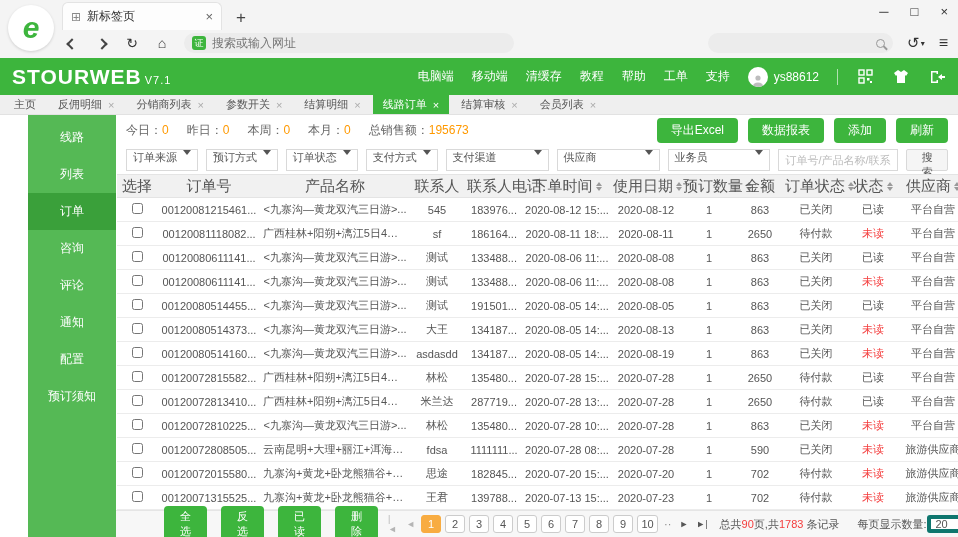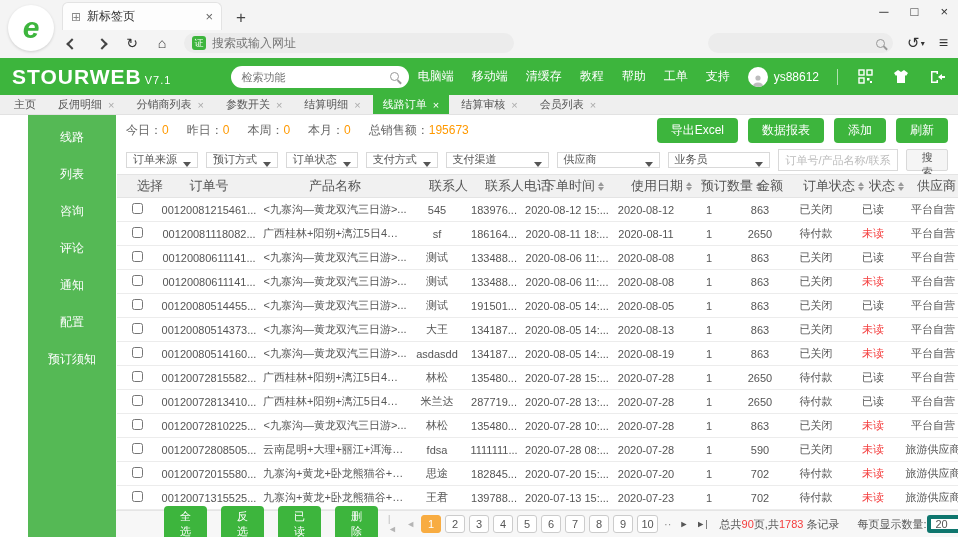--- a/index.html
+++ b/index.html
@@ -63,30 +63,30 @@
 
   
   .stats-bar { height:31px; display:flex; align-items:center; padding:0 10px; gap:18px; }
   .stat { font-size:12px; color:#666; white-space:nowrap; }
   .stat b { color:#ff9900; font-weight:normal; }
   .tool-btns { margin-left:auto; display:flex; gap:10px; }
   .g-btn { background:#3db53d; color:#fff; border:none; border-radius:4px; font-size:12px; padding:4px 14px; cursor:pointer; font-family:inherit; }
 
   
   .filter-bar { height:28px; display:flex; align-items:center; padding:0 10px; gap:8px; }
-  .f-select { height:16px; border:1px solid #d9d9d9; background:#fff; display:flex; align-items:flex-end; justify-content:space-between; padding:0 6px; font-size:11px; color:#555; cursor:pointer; }
+  .f-select { height:22px; border:1px solid #d9d9d9; background:#fff; display:flex; align-items:flex-start; justify-content:space-between; padding:0 6px; font-size:11px; color:#555; cursor:pointer; }
   .caret-dn { width:0; height:0; border-left:4px solid transparent; border-right:4px solid transparent; border-top:5px solid #555; }
   .f-input { height:22px; border:1px solid #d9d9d9; flex:1; min-width:120px; padding:0 6px; font-size:11px; color:#555; outline:none; font-family:inherit; }
   .f-input::placeholder { color:#bbb; }
   .search-btn { height:22px; border:1px solid #d9d9d9; background:#f5f5f5; color:#555; font-size:11px; padding:0 12px; border-radius:2px; cursor:pointer; font-family:inherit; }
 
   
   .table-wrap { flex:1; overflow:hidden; padding:0 1px; }
   table { width:100%; border-collapse:collapse; table-layout:fixed; }
-  thead th { background:#f1f1f1; height:23px; font-weight:normal; font-size:13px; color:#555; border:1px solid #e4e4e4; border-width:1px 0; padding:0 20px; white-space:nowrap; }
+  thead th { background:#f1f1f1; height:23px; font-weight:normal; font-size:15px; color:#555; border:1px solid #e4e4e4; border-width:1px 0; padding:0 2px; white-space:nowrap; }
   tbody td { height:24px; font-size:11px; color:#555; text-align:center; border-bottom:1px solid #ececec; padding:0 2px; white-space:nowrap; overflow:hidden; text-overflow:ellipsis; }
   .th-inner { display:inline-flex; align-items:center; gap:3px; justify-content:center; }
   .sort-ico { display:inline-flex; flex-direction:column; gap:1px; }
   .sort-ico i { display:block; width:0; height:0; border-left:3px solid transparent; border-right:3px solid transparent; }
   .sort-ico .up { border-bottom:4px solid #9a9a9a; }
   .sort-ico .dn { border-top:4px solid #9a9a9a; }
   td.unread { color:#f43c3c; }
   .row-check { width:11px; height:11px; }
 
   
@@ -143,24 +143,20 @@
       <span class="undo-ico">
         <span>↺</span>
           <span class="undo-caret">▾</span>
       </span>
       <span class="menu-ico">≡</span>
     </div>
   </div>
 
   <div class="app-header">
     <span class="brand"><span>STOURWEB</span><small>V7.1</small></span>
-    <div class="hdr-search">
-      <input placeholder="检索功能" style="">
-      <span class="lens"></span>
-    </div>
     <div class="hdr-menu">
       <span id="hdr-menu-items" style="display:flex;gap:18px;">
           <span class="m-item">电脑端</span>
           <span class="m-item">移动端</span>
           <span class="m-item">清缓存</span>
           <span class="m-item">教程</span>
           <span class="m-item">帮助</span>
           <span class="m-item">工单</span>
           <span class="m-item">支持</span>
         </span>
@@ -230,20 +226,21 @@
       <div class="ptab">
         <span>会员列表</span>
         <span class="x">×</span>
       </div>
     </div>
 
   <div class="main">
     <div class="sidebar" id="sidebar">
         <div class="side-item">线路</div>
         <div class="side-item">列表</div>
+        <div class="side-item active">订单</div>
         <div class="side-item">咨询</div>
         <div class="side-item">评论</div>
         <div class="side-item">通知</div>
         <div class="side-item">配置</div>
         <div class="side-item">预订须知</div>
       </div>
     <div class="content">
 
       <div class="stats-bar">
         <span id="stats-items" style="display:flex;gap:18px;">

